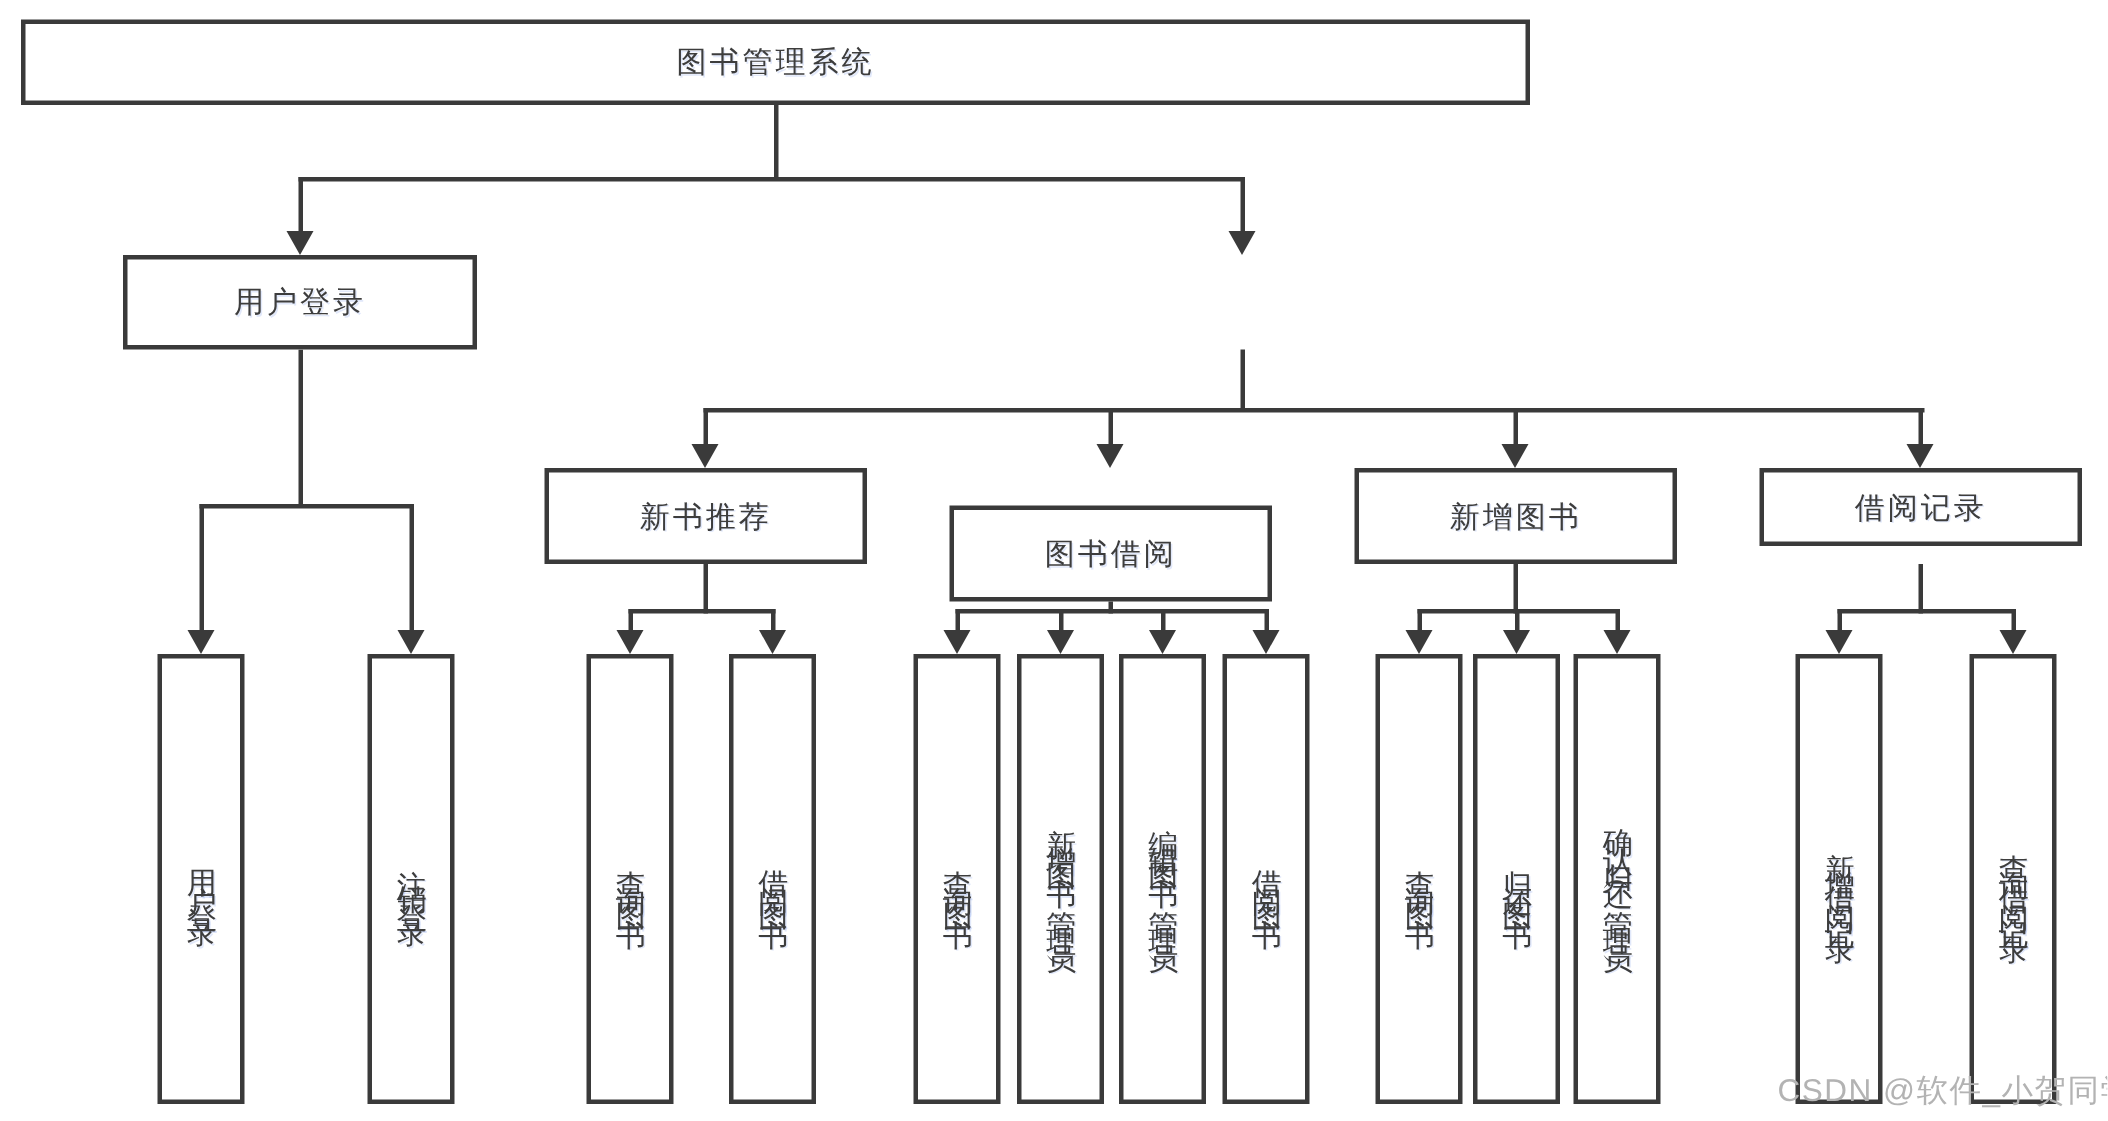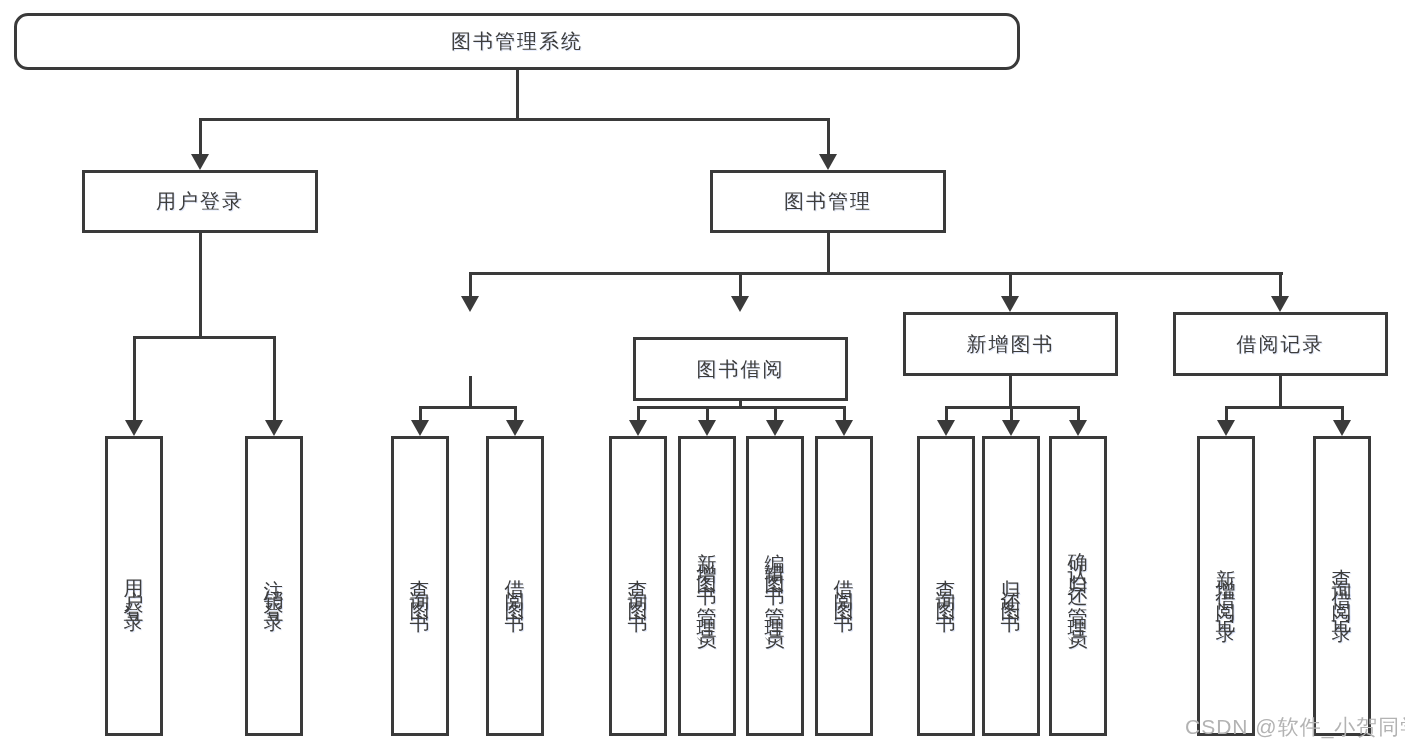--- a/index.html
+++ b/index.html
@@ -73,42 +73,42 @@
     color: var(--watermark);
     white-space: nowrap;
     z-index: 5;
   }
 </style>
 </head>
 <body>
 
 <div id="canvas">
 
-  <div class="box" style="left:14px; top:13px; width:1006px; height:57px;border-radius:14px;">
+  <div class="box" style="left:14px; top:13px; width:1006px; height:57px;">
     <span>图书管理系统</span>
   </div>
 
   <div class="box" style="left:82px; top:170px; width:236px; height:63px;">
     <span>用户登录</span>
   </div>
 
-  <div class="box" style="left:710px; top:170px; width:236px; height:63px;">
-    <span>图书管理</span>
-  </div>
-
+
+  <div class="box" style="left:363px; top:312px; width:215px; height:64px;">
+    <span>新书推荐</span>
+  </div>
 
   <div class="box" style="left:633px; top:312px; width:215px; height:64px;margin-top:25px;">
     <span>图书借阅</span>
   </div>
 
   <div class="box" style="left:903px; top:312px; width:215px; height:64px;">
     <span>新增图书</span>
   </div>
 
-  <div class="box" style="left:1173px; top:312px; width:215px; height:64px;">
+  <div class="box" style="left:1173px; top:312px; width:215px; height:52px;">
     <span>借阅记录</span>
   </div>
 
   <div class="vbox" style="left:105px;">
     <span class="vtext">用户登录</span>
   </div>
   <div class="vbox" style="left:245px;">
     <span class="vtext">注销登录</span>
   </div>
 

